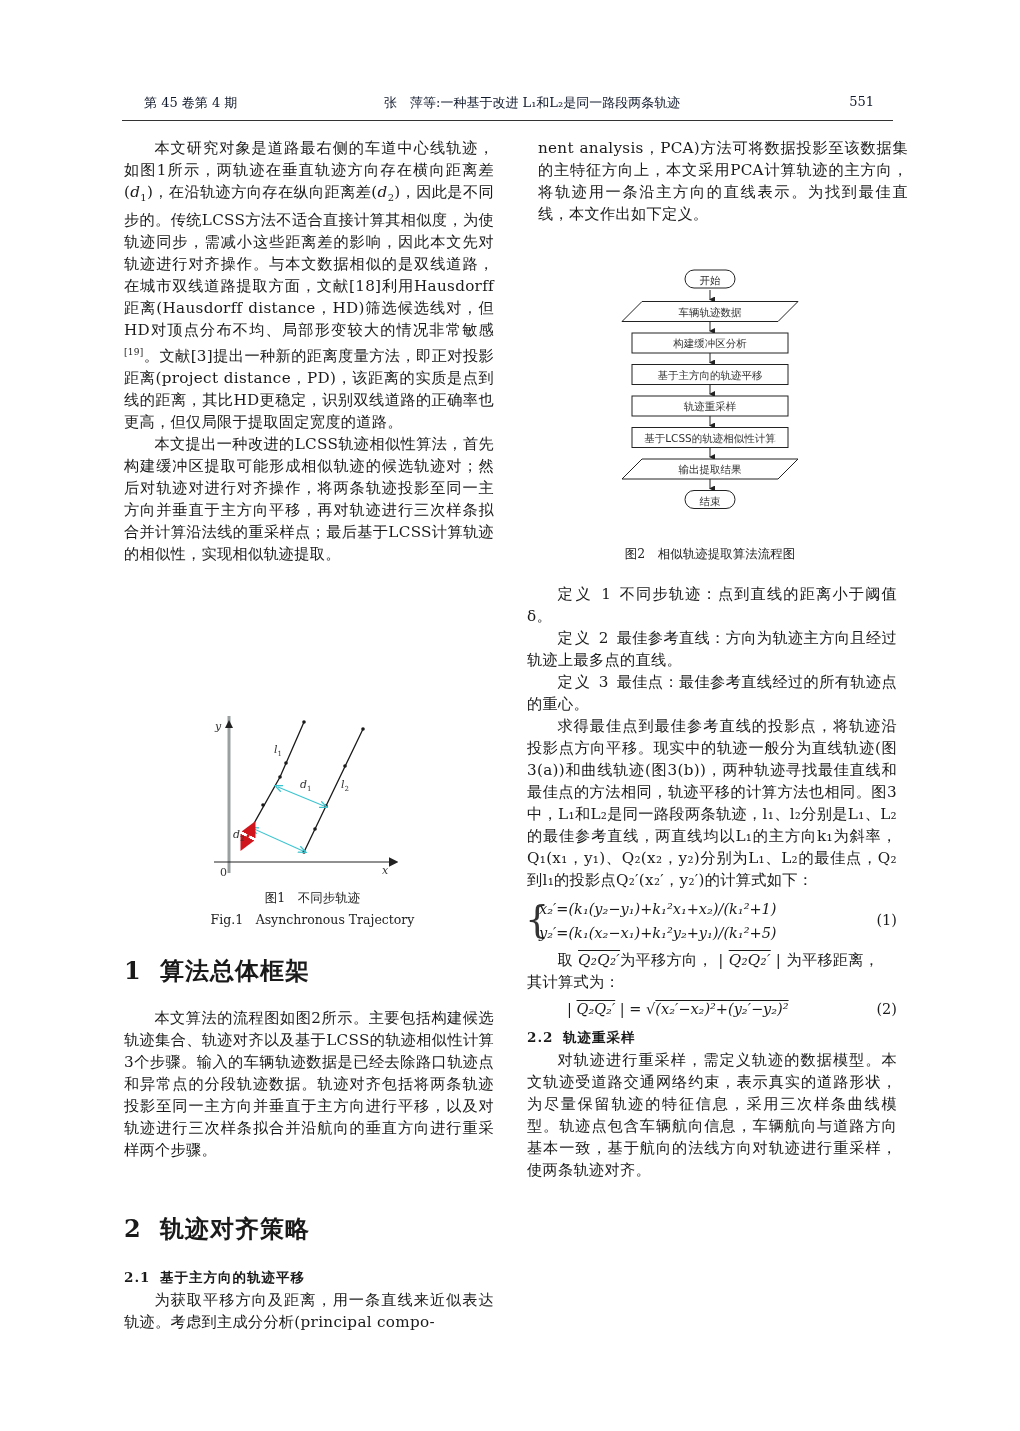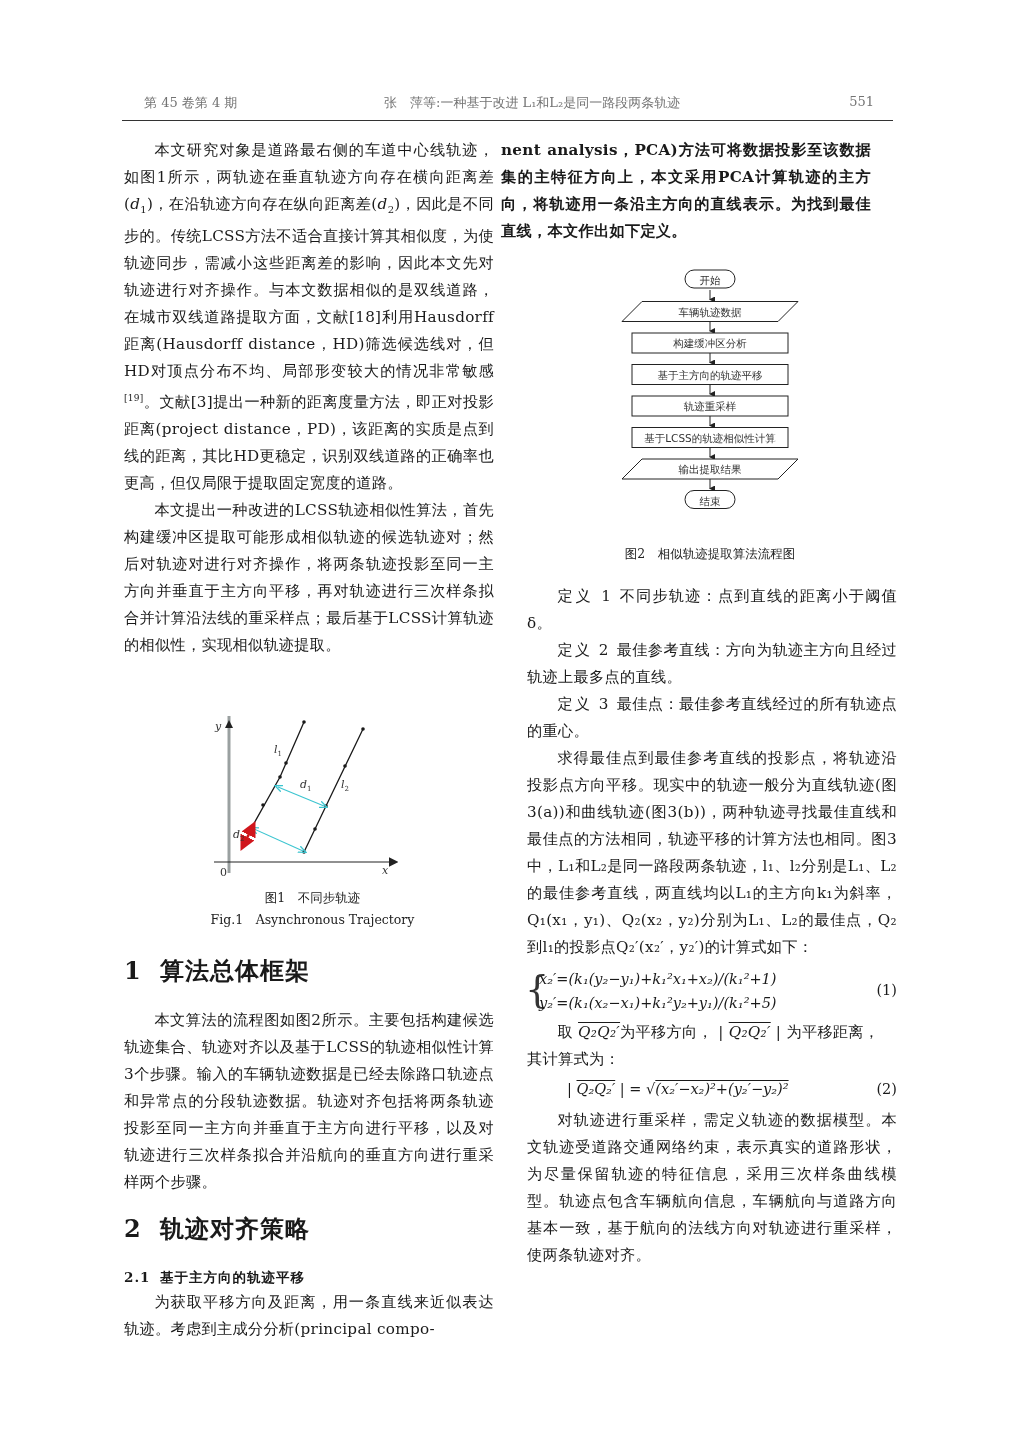--- a/index.html
+++ b/index.html
@@ -3,33 +3,33 @@
   <meta charset="utf-8">
   <style>
     html, body { margin: 0; padding: 0; background: #ffffff; }
     body {
       width: 1020px; height: 1431px; position: relative; overflow: hidden;
       font-family: "DejaVu Serif", "Liberation Serif", serif;
       color: #1a1a1a;
     }
     .header {
       position: absolute; left: 122px; top: 92px; width: 770px; height: 24px;
-      font-size: 13px; color: #737373;
+      font-size: 13px; color: #0f172a;
     }
     .header .left { position: absolute; left: 22px; top: 2px; }
     .header .center { position: absolute; left: 262px; top: 2px; }
     .header .right { position: absolute; right: 18px; top: 2px; }
     .header-rule { position: absolute; left: 122px; top: 120px; width: 771px; height: 1px; background: #333; }
 
     .col { position: absolute; width: 370px; }
     .col-left { left: 124px; top: 137px; }
-    .col-right { left: 501px; top: 137px; font-weight: bold; }
+    .col-right { left: 538px; top: 137px; }
 
     p.para {
-      margin: 0; font-size: 15.2px; line-height: 27px; text-align: justify;
+      margin: 0; font-size: 15.2px; line-height: 22px; text-align: justify;
       letter-spacing: 0.3px;
     }
     p.indent { text-indent: 2em; }
     .sup { font-size: 9px; vertical-align: super; }
     .sub { font-size: 10px; vertical-align: sub; }
     i { font-style: italic; }
 
     h2.sec {
       margin: 0; font-family: "DejaVu Sans", "Liberation Sans", sans-serif;
       font-size: 24px; font-weight: bold; letter-spacing: 1px;
@@ -183,14 +183,15 @@
     <span class="n" style="position:absolute; right:0; top:13px;">(1)</span>
   </div>
 
   <p class="para indent" style="margin-top:2px;"><span>取</span> <i style="text-decoration:overline;">Q₂Q₂′</i><span>为平移方向，</span><span> | </span><i style="text-decoration:overline;">Q₂Q₂′</i><span> | </span><span>为平移距离，</span><br><span>其计算式为：</span></p>
 
   <div class="formula" style="position:relative; height:30px; margin-top:2px;">
     <span style="position:absolute; left:40px; top:2px;">| <i style="text-decoration:overline;">Q₂Q₂′</i> | = √<span style="text-decoration:overline;">(x₂′−x₂)²+(y₂′−y₂)²</span></span>
     <span class="n" style="position:absolute; right:0; top:2px;">(2)</span>
   </div>
 
+  <h3 class="subsec" style="margin-top:4px;"><span class="num">2.2</span><span>轨迹重采样</span></h3>
   <p class="para indent" style="margin-top:2px;">对轨迹进行重采样，需定义轨迹的数据模型。本文轨迹受道路交通网络约束，表示真实的道路形状，为尽量保留轨迹的特征信息，采用三次样条曲线模型。轨迹点包含车辆航向信息，车辆航向与道路方向基本一致，基于航向的法线方向对轨迹进行重采样，使两条轨迹对齐。</p>
 </div>
 
 </body></html>

